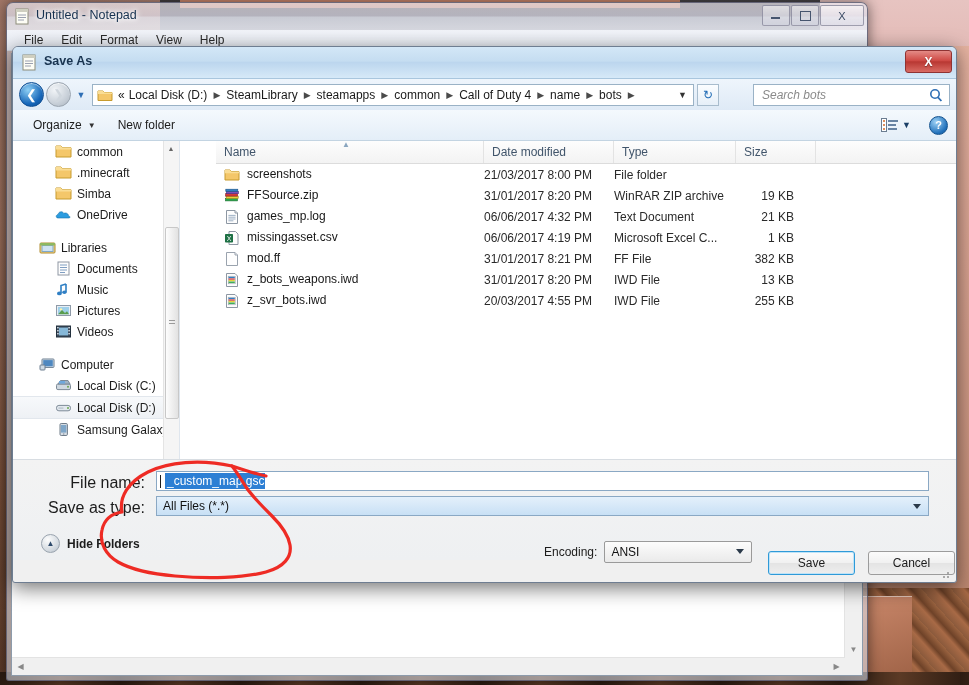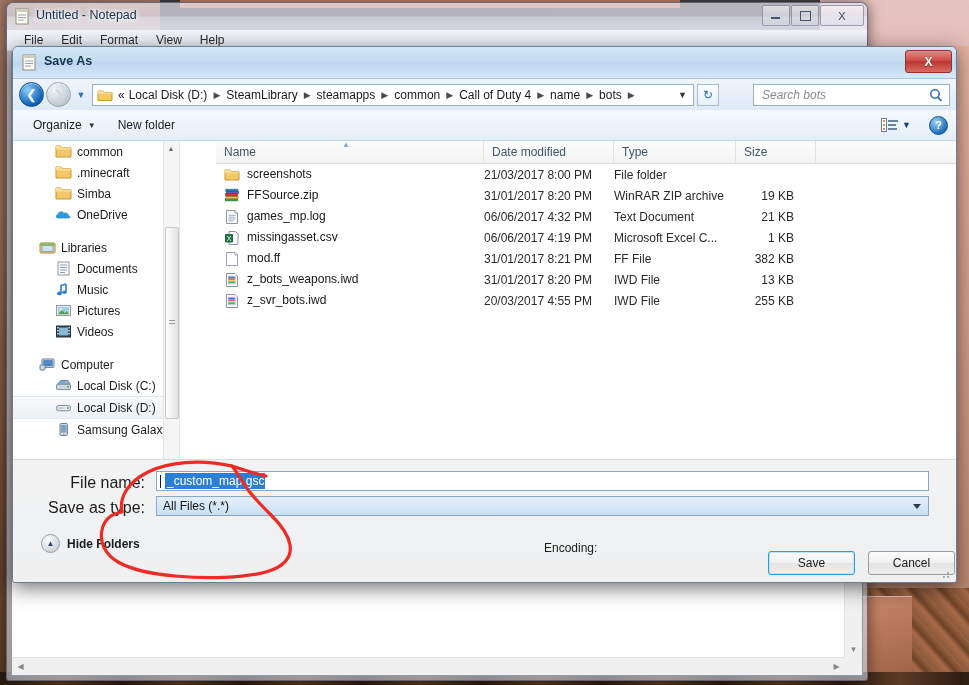--- a/index.html
+++ b/index.html
@@ -782,20 +782,24 @@
 
     <div id="hide-folders">
       <span class="circ">▲</span>
       <span class="lbl">Hide Folders</span>
     </div>
   </div>
 
   <div id="dlg-bottom">
     <div id="enc-wrap">
       <span class="lab">Encoding:</span>
+      <div id="enc-select">
+        <span class="val">ANSI</span>
+        <span class="dd-arrow"></span>
+      </div>
     </div>
     <div class="btn" id="save-btn">
       <span>Save</span>
     </div>
     <div class="btn" id="cancel-btn">
       <span>Cancel</span>
     </div>
     <div id="dlg-grip"></div>
   </div>
 </div>

